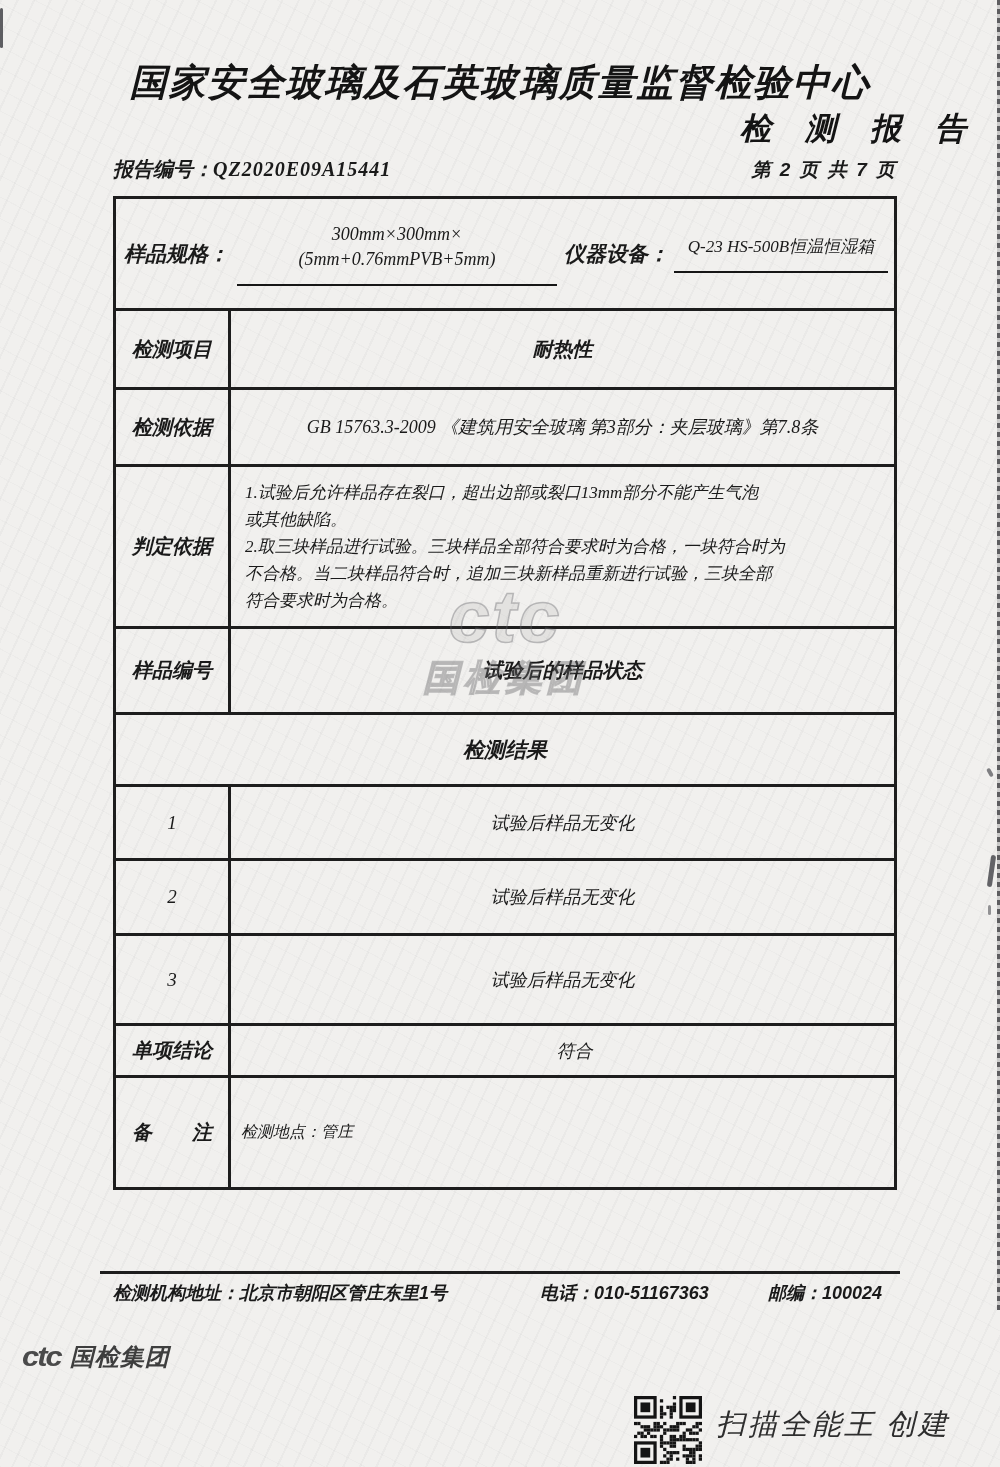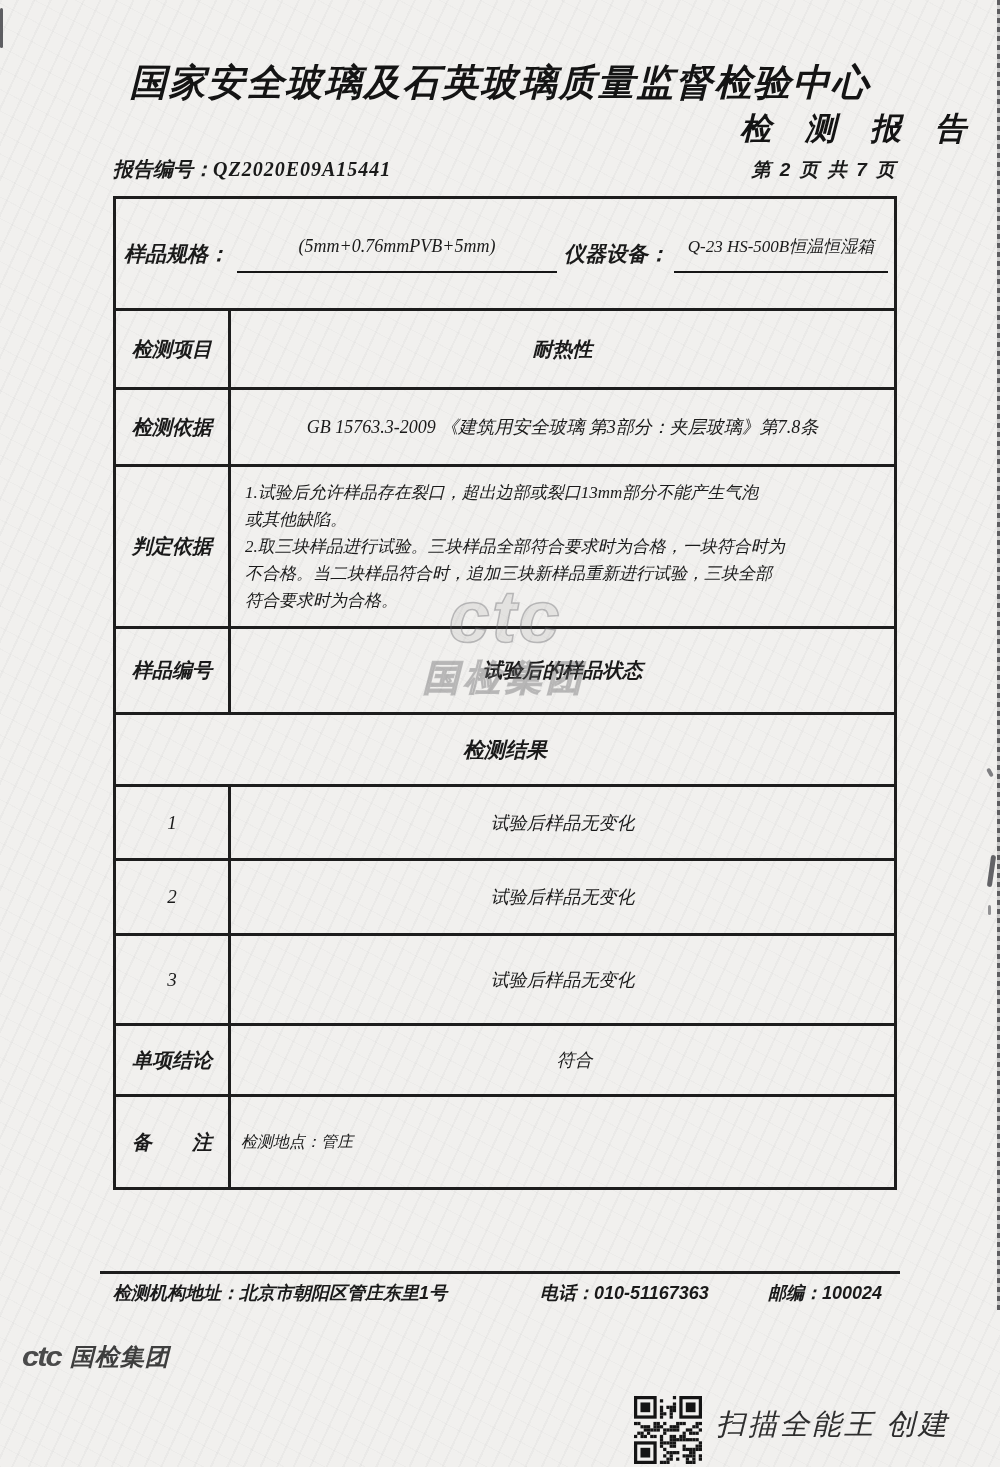--- a/index.html
+++ b/index.html
@@ -81,21 +81,21 @@
 
   .row-item{ height:79px; }
   .row-basis{ height:77px; }
   .row-judge{ height:162px; }
   .row-section{ height:72px; align-items:center; justify-content:center;
     font-weight:700; font-size:21px; }
   .row-reshdr{ height:86px; }
   .row-s1{ height:74px; }
   .row-s2{ height:75px; }
   .row-s3{ height:90px; }
-  .row-concl{ height:71px;gap:24px; }
+  .row-concl{ height:52px;gap:24px; }
   .num-cell{ font-family:"Liberation Serif", serif; font-weight:400; font-size:19px; }
 
   
   .watermark{
     position:absolute; top:582px; left:400px; width:210px;
     text-align:center; z-index:3; pointer-events:none;
   }
   .wm-logo{
     font-size:74px; font-weight:800; letter-spacing:2px; line-height:0.95;
     color:rgba(110,110,112,0.10);
@@ -159,20 +159,21 @@
   <div class="watermark">
     <div class="wm-logo">ctc</div>
     <div class="wm-text">国检集团</div>
   </div>
 
   <div class="report-table">
 
     <div class="t-row spec-row">
       <div class="spec-label">样品规格：</div>
       <div class="spec-col1">
+        <div class="v">300mm×300mm×</div>
         <div class="v">(5mm+0.76mmPVB+5mm)</div>
         <div class="u-line u1"></div>
       </div>
       <div class="spec-label2">仪器设备：</div>
       <div class="spec-col2">
         <div class="v">Q-23 HS-500B恒温恒湿箱</div>
         <div class="u-line u2"></div>
       </div>
     </div>
 

